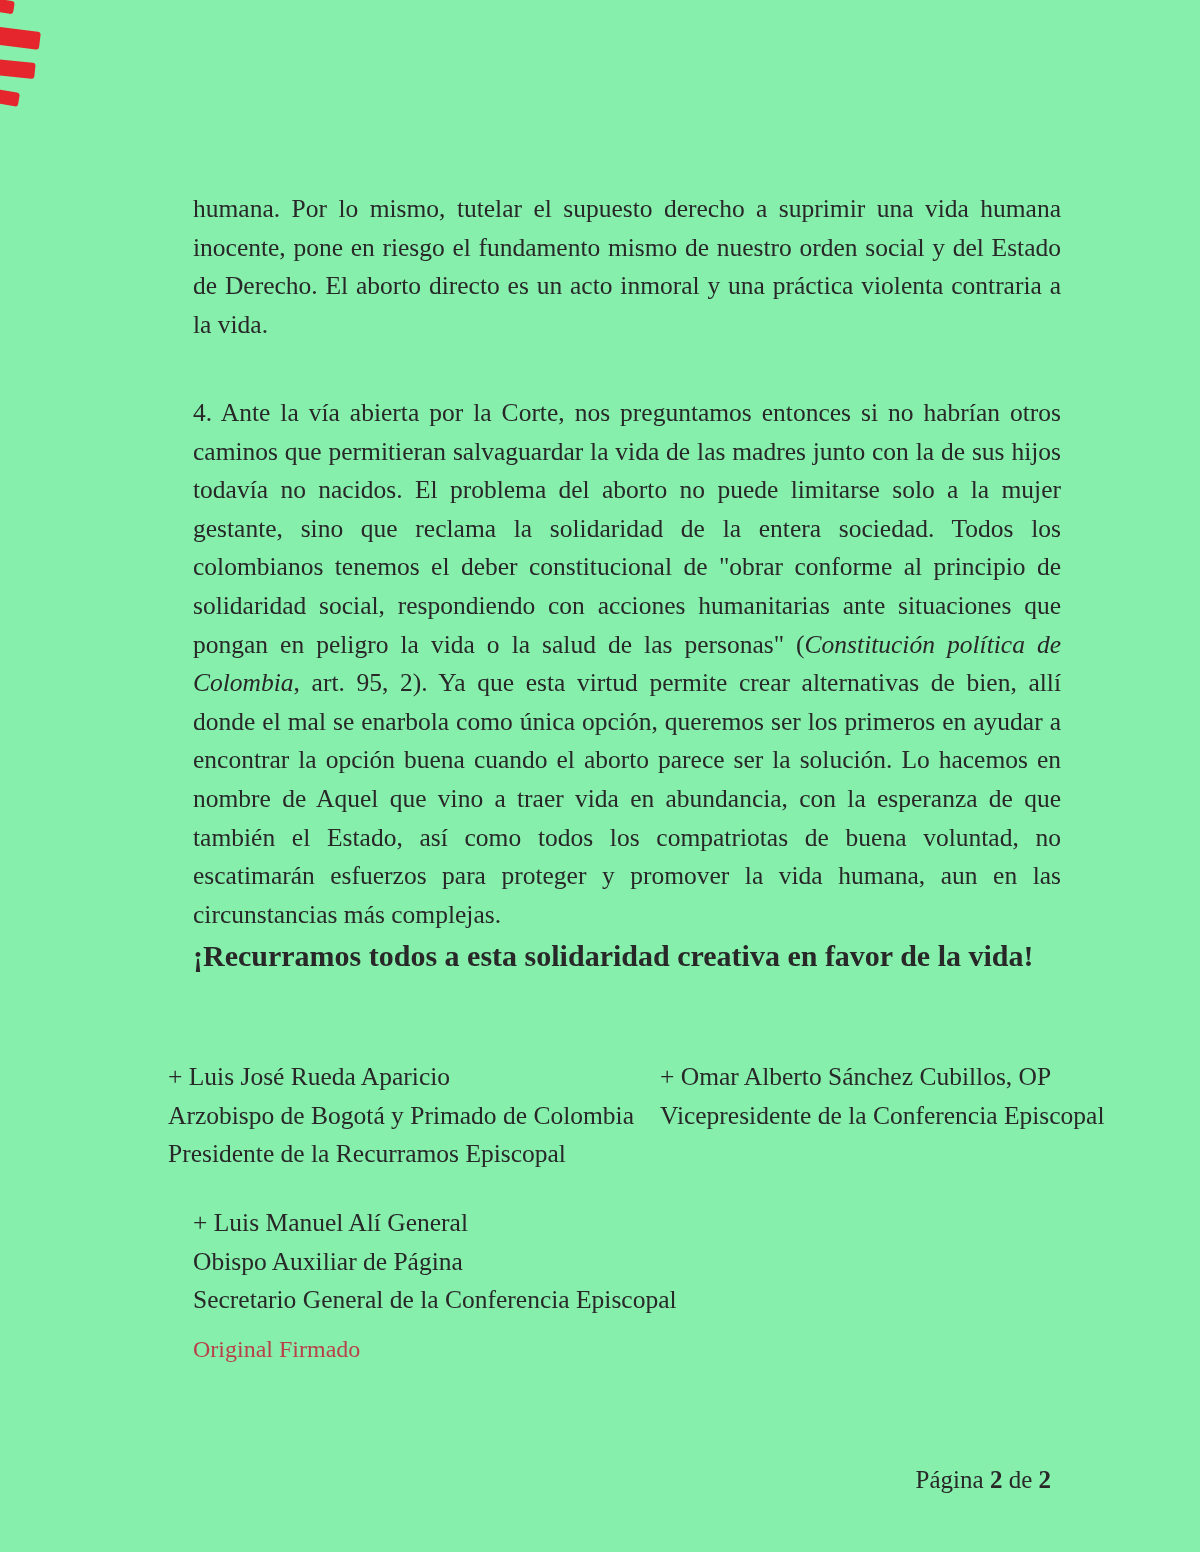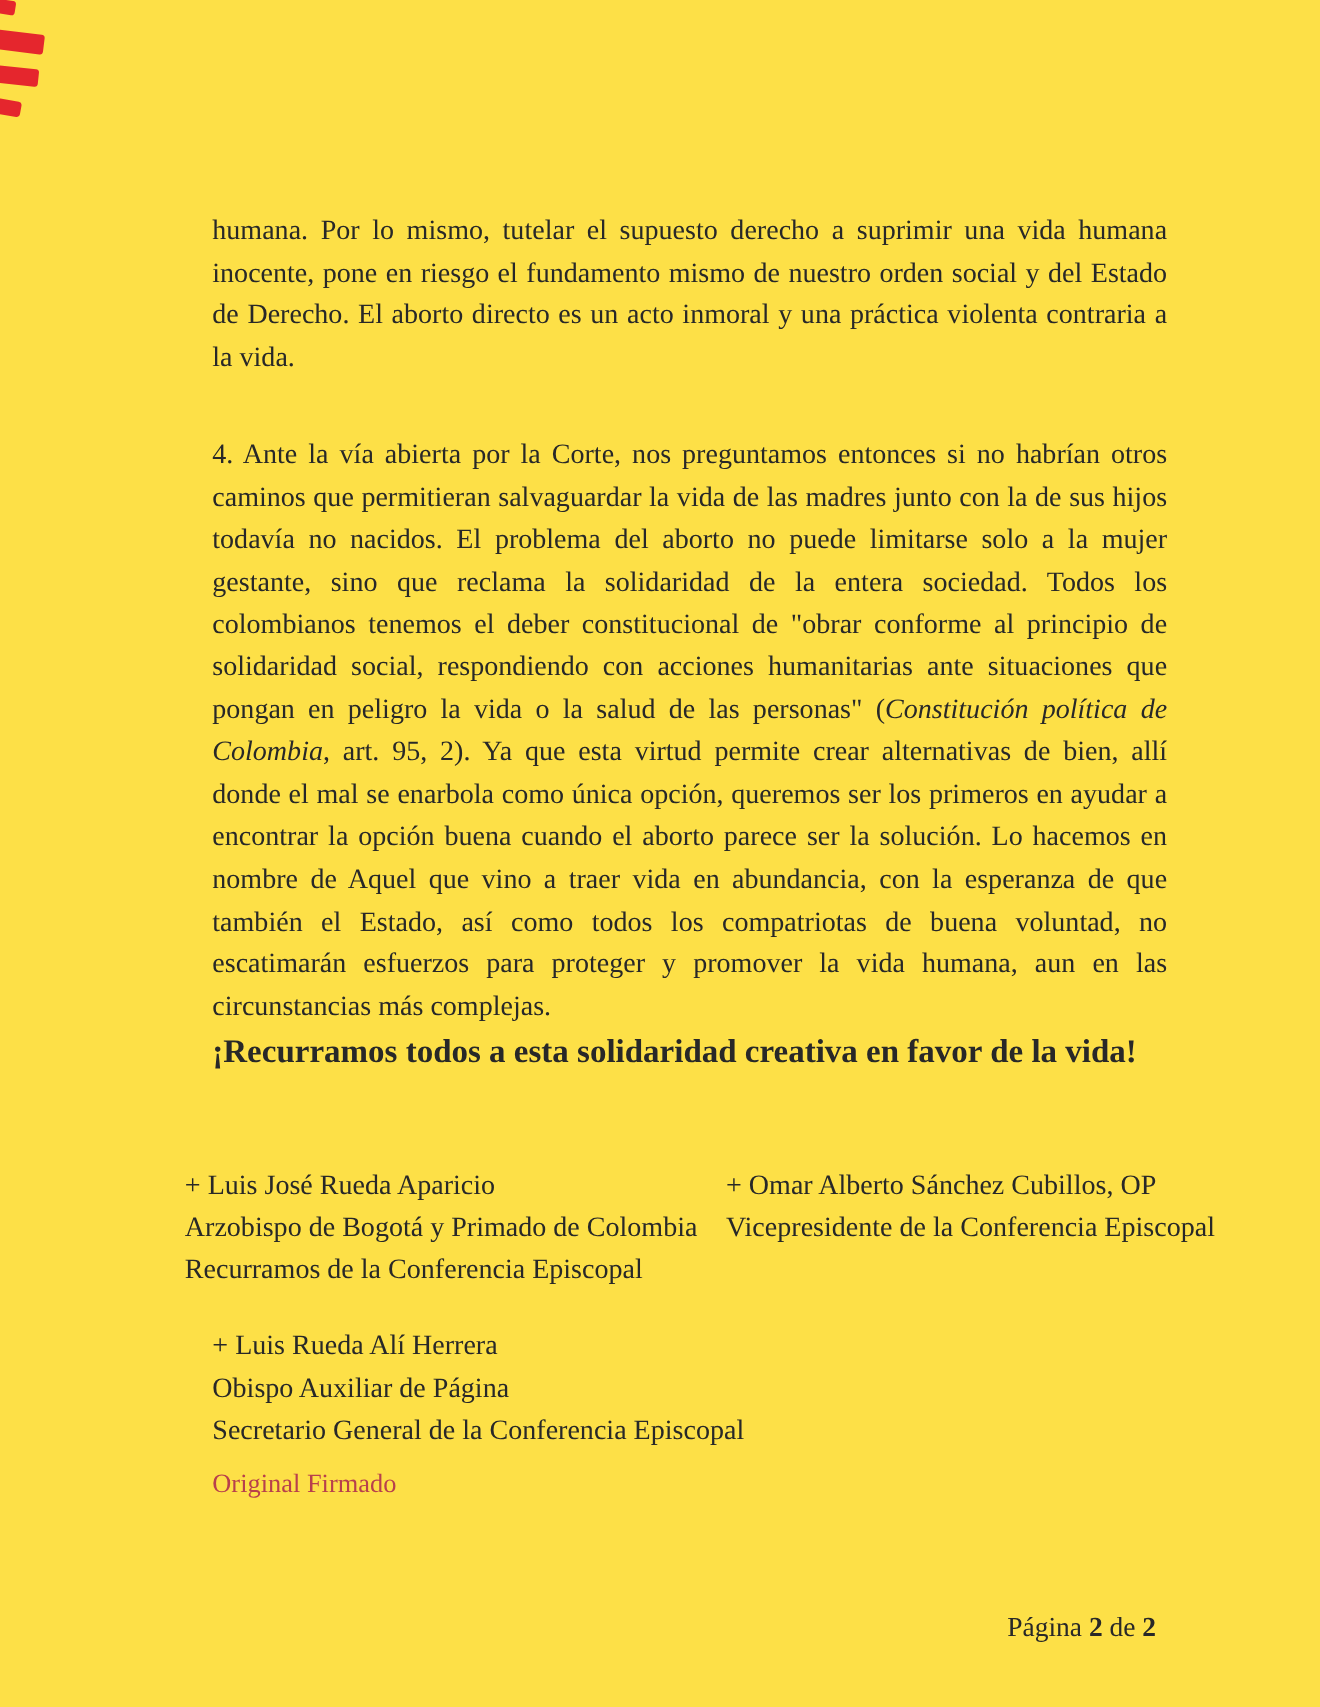--- a/index.html
+++ b/index.html
@@ -4,21 +4,21 @@
 <style>
   html, body {
     margin: 0;
     padding: 0;
     background: #ffffff;
   }
   .page {
     position: relative;
     width: 1200px;
     height: 1552px;
-    background: #fde047;
+    background: #86efac;
     overflow: hidden;
     font-family: "Liberation Serif", "DejaVu Serif", serif;
     color: #282828;
   }
   
   .txt { filter: blur(0.4px); }
 
   .para {
     position: absolute;
     left: 193px;
@@ -102,30 +102,30 @@
 
   <p class="para p-continuation txt">humana. Por lo mismo, tutelar el supuesto derecho a suprimir una vida humana inocente, pone en riesgo el fundamento mismo de nuestro orden social y del Estado de Derecho. El aborto directo es un acto inmoral y una práctica violenta contraria a la vida.</p>
 
   <p class="para p-four txt"><span>4. Ante la vía abierta por la Corte, nos preguntamos entonces si no habrían otros caminos que permitieran salvaguardar la vida de las madres junto con la de sus hijos todavía no nacidos. El problema del aborto no puede limitarse solo a la mujer gestante, sino que reclama la solidaridad de la entera sociedad. Todos los colombianos tenemos el deber constitucional de "obrar conforme al principio de solidaridad social, respondiendo con acciones humanitarias ante situaciones que pongan en peligro la vida o la salud de las personas" (</span><em class="citation-italic">Constitución política de Colombia</em><span>, art. 95, 2). Ya que esta virtud permite crear alternativas de bien, allí donde el mal se enarbola como única opción, queremos ser los primeros en ayudar a encontrar la opción buena cuando el aborto parece ser la solución. Lo hacemos en nombre de Aquel que vino a traer vida en abundancia, con la esperanza de que también el Estado, así como todos los compatriotas de buena voluntad, no escatimarán esfuerzos para proteger y promover la vida humana, aun en las circunstancias más complejas.</span></p>
 
   <p class="exclaim txt">¡Recurramos todos a esta solidaridad creativa en favor de la vida!</p>
 
   <div class="sig sig-left txt">
     <div>+ Luis José Rueda Aparicio</div>
     <div>Arzobispo de Bogotá y Primado de Colombia</div>
-    <div>Recurramos de la Conferencia Episcopal</div>
+    <div>Presidente de la Recurramos Episcopal</div>
   </div>
 
   <div class="sig sig-right txt">
     <div>+ Omar Alberto Sánchez Cubillos, OP</div>
     <div>Vicepresidente de la Conferencia Episcopal</div>
   </div>
 
   <div class="sig sig-center txt">
-    <div>+ Luis Rueda Alí Herrera</div>
+    <div>+ Luis Manuel Alí General</div>
     <div>Obispo Auxiliar de Página</div>
     <div>Secretario General de la Conferencia Episcopal</div>
   </div>
 
   <p class="signed-note txt">Original Firmado</p>
 
   <p class="footer-page txt">
     <span>Página</span>
     <span class="bold">2</span>
     <span>de</span>

